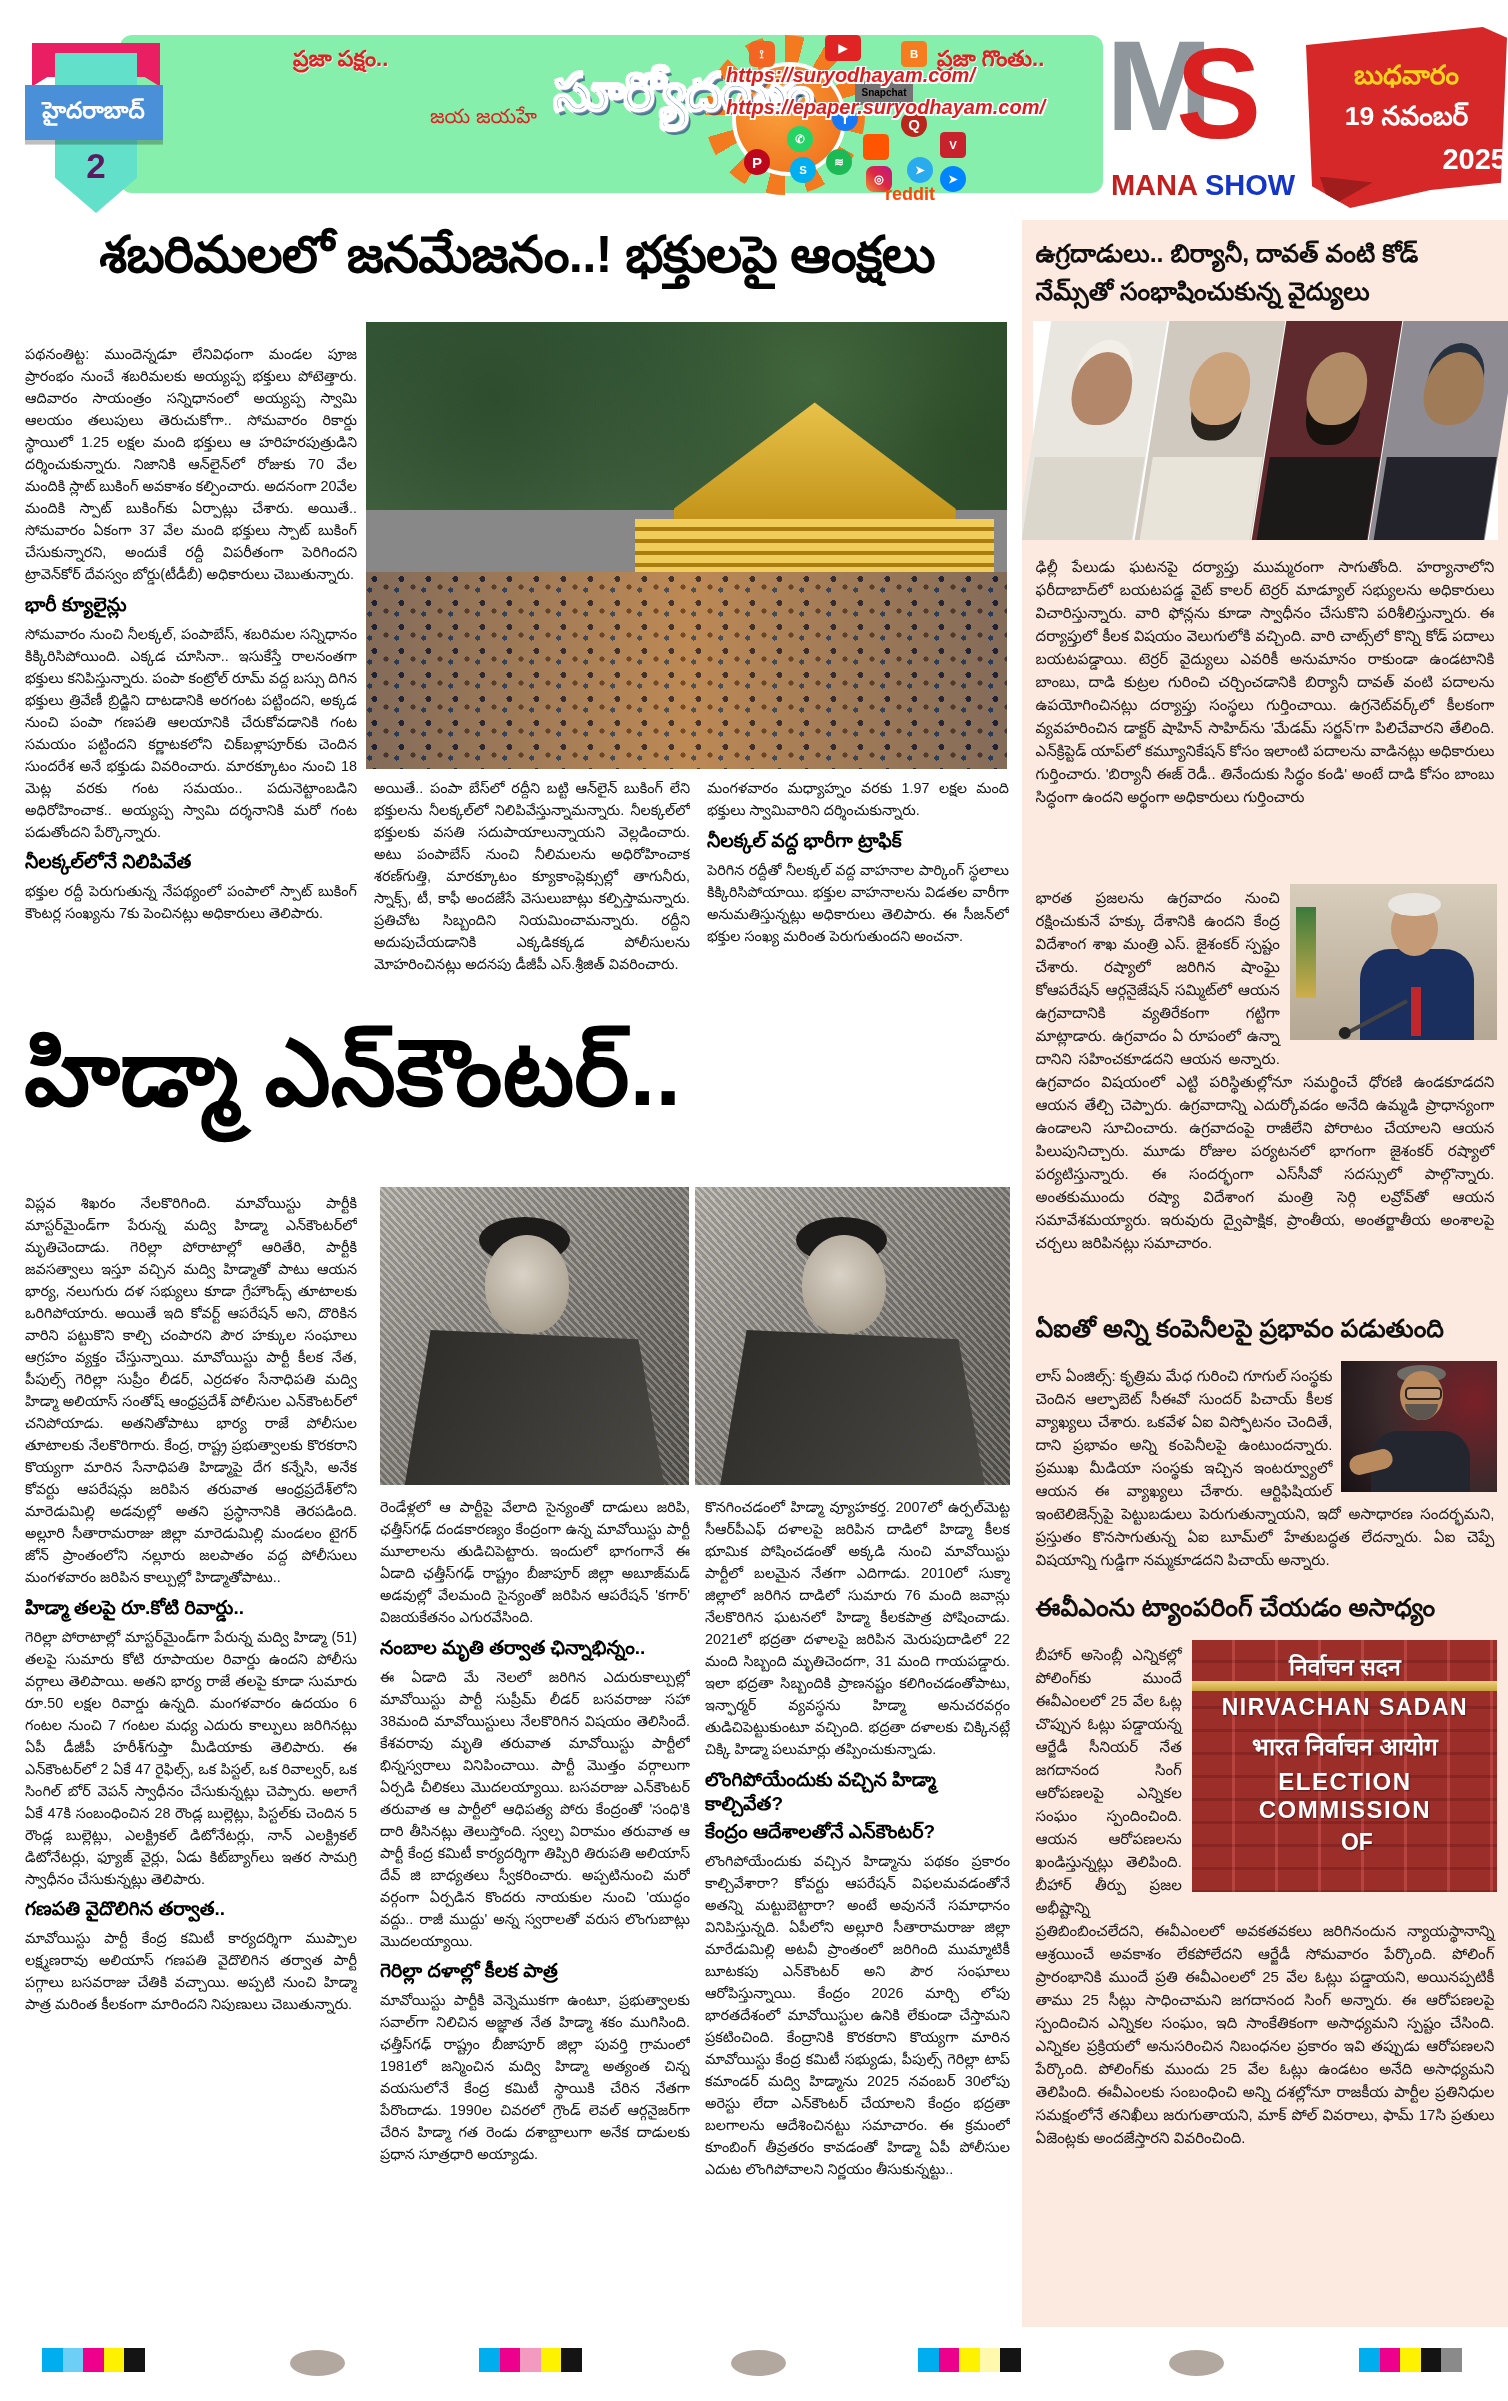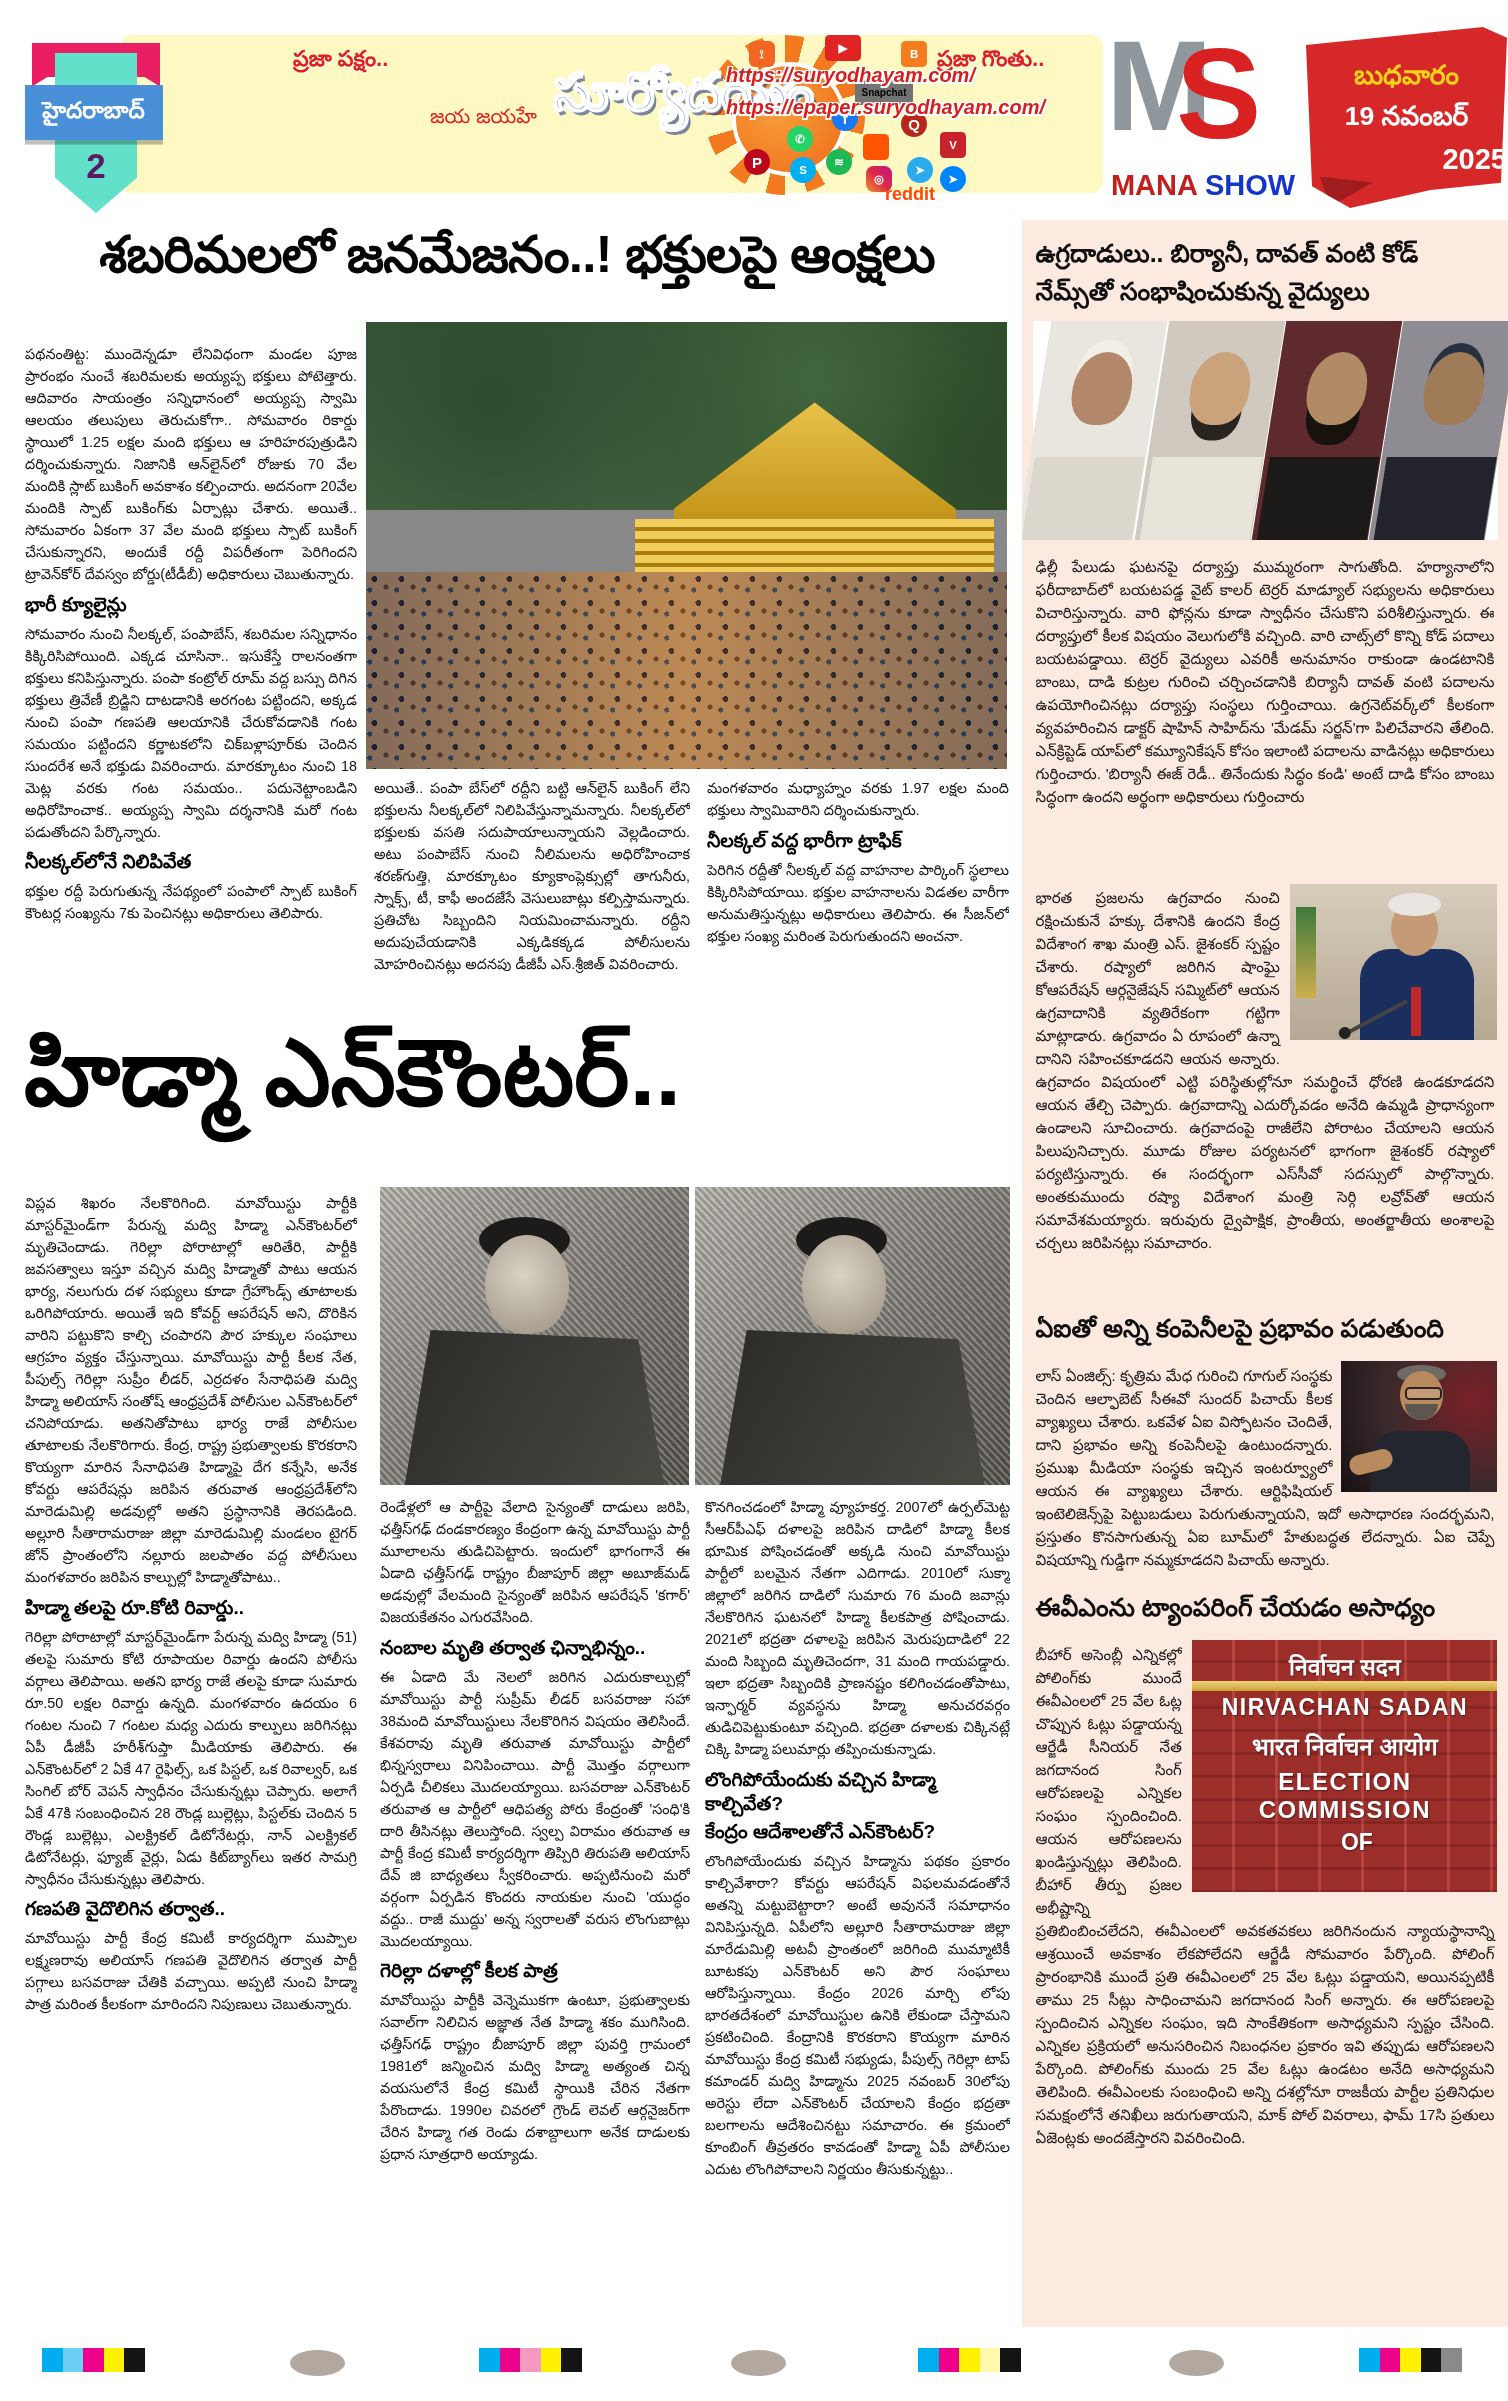--- a/index.html
+++ b/index.html
@@ -1,21 +1,21 @@
 <!DOCTYPE html>
 <html style="font-size:12px"><head>
 <meta charset="utf-8">
 <style>
   html,body{margin:0;padding:0;background:#ffffff;}
   body{font-family:"Liberation Sans", sans-serif;}
   .page{position:relative;width:1508px;height:2401px;background:#fff;overflow:hidden;}
 
   
   .yellowband{position:absolute;left:120px;top:35px;width:983px;height:158px;
-    background:#fef9c3;border-radius:12px;}
+    background:#86efac;border-radius:12px;}
   .slogan{position:absolute;font-size:22px;font-weight:800;color:#E02020;
     text-shadow:0.8px 0.8px 0 #fff;}
   .slogan.l{left:173px;top:10.6px;}
   .slogan.r{left:817px;top:10.6px;}
   .tagline{position:absolute;left:310px;top:70px;font-size:20px;font-weight:400;color:#E02020;z-index:5;}
   .paper-title{position:absolute;left:274px;top:27px;width:578px;margin:0;text-align:center;
     font-size:52px;font-weight:900;color:#1C49B8;z-index:4;letter-spacing:-1.5px;
     -webkit-text-stroke:2.3px #ffffff;
     text-shadow:3px 3.8px 0 rgba(17,38,110,.55), -1.5px -1.5px 0 #fff, 1.5px -1.5px 0 #fff,-1.5px 1.5px 0 #fff,1.5px 1.5px 0 #fff;}
   .sun{position:absolute;left:585px;top:0px;width:160px;height:160px;border-radius:50%;z-index:2;

